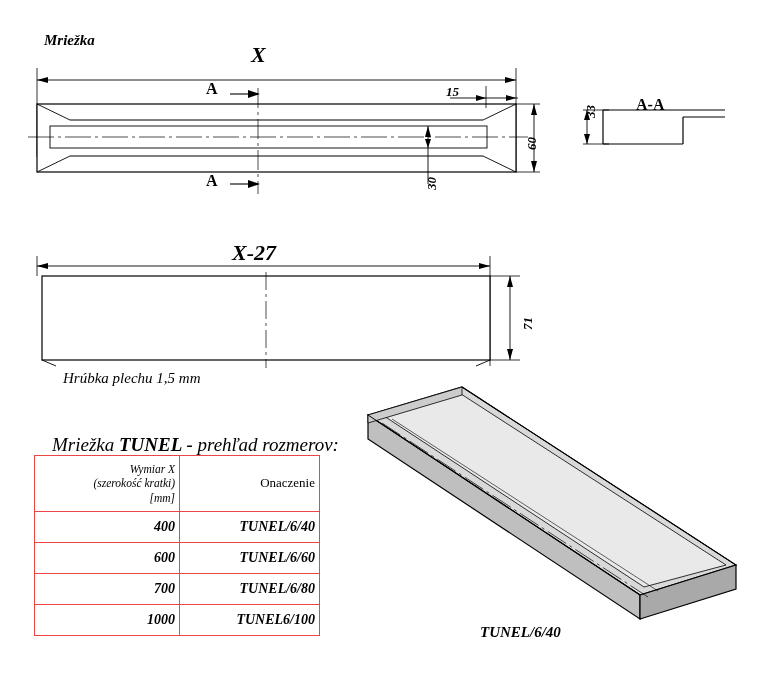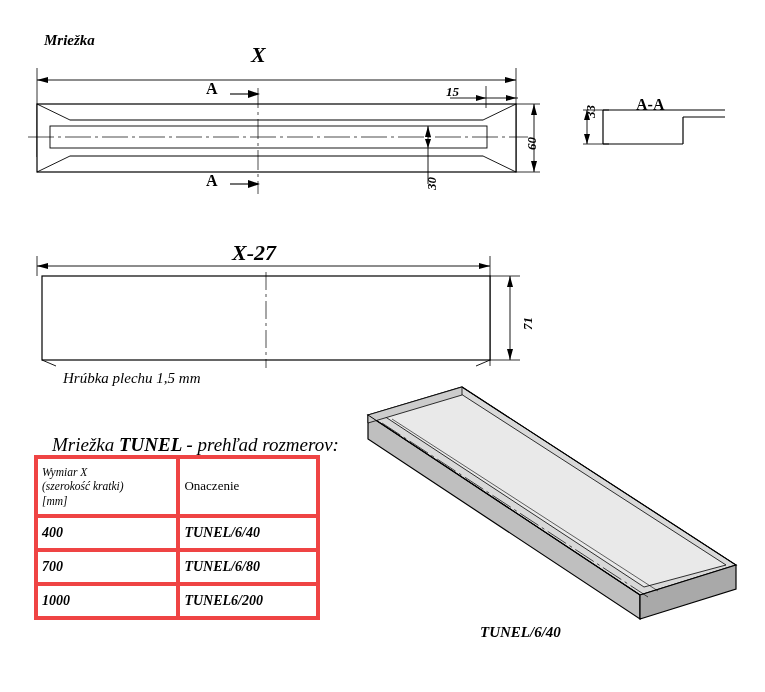--- a/index.html
+++ b/index.html
@@ -34,22 +34,22 @@
     transform-origin: left top;
   }
   svg { display: block; }
 
   
   table.sizes {
     border-collapse: collapse;
     font-family: "Liberation Serif", serif;
   }
   table.sizes th, table.sizes td {
-    border: 4px solid #ef4444;
-    text-align: left;
+    border: 1px solid #ef4444;
+    text-align: right;
     vertical-align: middle;
   }
   table.sizes th {
     font-weight: normal;
     font-style: italic;
     font-size: 11.5px;
     line-height: 1.25;
     padding: 6px 4px;
   }
   table.sizes th.col2 {
@@ -227,26 +227,30 @@
       </th>
       <th class="col2" style="width:138px;">Onaczenie</th>
     </tr>
   </thead>
   <tbody>
     <tr>
       <td>400</td>
       <td>TUNEL/6/40</td>
     </tr>
     <tr>
+      <td>600</td>
+      <td>TUNEL/6/60</td>
+    </tr>
+    <tr>
       <td>700</td>
       <td>TUNEL/6/80</td>
     </tr>
     <tr>
       <td>1000</td>
-      <td>TUNEL6/200</td>
+      <td>TUNEL6/100</td>
     </tr>
   </tbody>
 </table>
 
 <svg class="abs" width="420" height="265" style="left:340px; top:375px;" viewBox="0 0 420 265">
 
   <polygon points="28,40 122,12 396,190 300,220" fill="#d9d9d9" stroke="#000" stroke-width="1.2"></polygon>
 
   <polygon points="44,41 121,19 386,190 304,212" fill="#e9e9e9" stroke="#000" stroke-width="0.8"></polygon>
 

